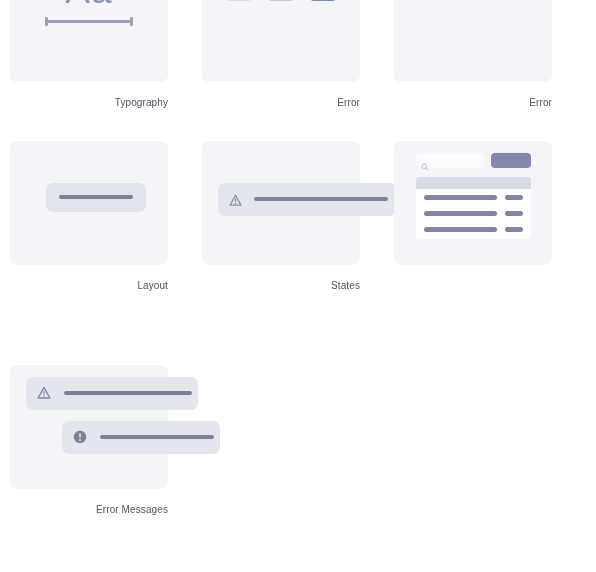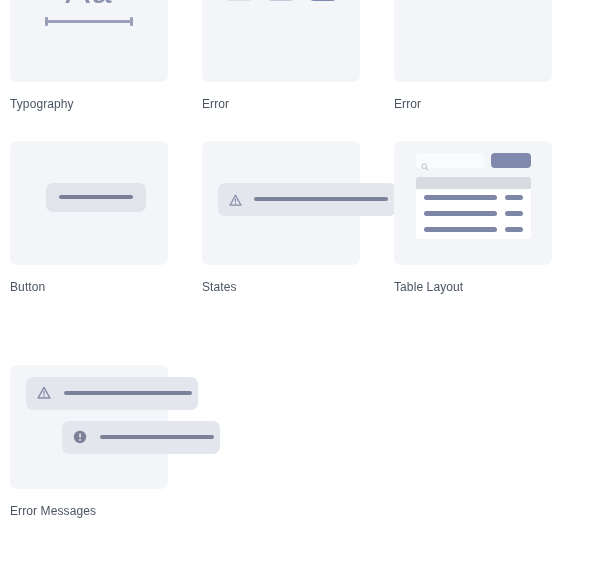--- a/index.html
+++ b/index.html
@@ -33,24 +33,25 @@
   }
   .thumb-inner {
     position: absolute;
     inset: 0;
     overflow: hidden;
     border-radius: 7px;
   }
   .thumb.bleed .thumb-inner { overflow: visible; }
   .label {
     margin-top: 15px;
-    font-size: 12px;
+    font-size: 10px;
     color: #4b5563;
     letter-spacing: .1px;
     white-space: nowrap;
+    text-align: right;
   }
 
   
   .typo-aa {
     position: absolute;
     left: 0; right: 0;
     top: 14px;
     text-align: center;
     font-size: 37px;
     font-weight: 400;
@@ -235,21 +236,21 @@
       </div>
       <div class="label">Error</div>
     </div>
 
     <div class="card">
       <div class="thumb">
         <div class="thumb-inner">
           <div class="btn-shape"></div>
         </div>
       </div>
-      <div class="label">Button</div>
+      <div class="label">Layout</div>
     </div>
 
 
     <div class="card">
       <div class="thumb bleed">
         <div class="thumb-inner">
           <div class="alert-bar">
             <span class="tri">
               <svg width="13" height="13" viewBox="0 0 13 13">
                   <path d="M6.5 1.3 L12 11.2 L1 11.2 Z" fill="none" stroke="#868da9" stroke-width="1.3" stroke-linejoin="round"></path>
@@ -286,21 +287,20 @@
                 <div class="wide"></div>
                 <div class="narrow"></div>
               </div>
             <div class="tbl-row">
                 <div class="wide"></div>
                 <div class="narrow"></div>
               </div>
           </div>
         </div>
       </div>
-      <div class="label">Table Layout</div>
     </div>
 
     <div class="card">
       <div class="thumb bleed">
         <div class="thumb-inner">
           <div class="err-bar one">
             <span class="gl">
               <svg width="14" height="14" viewBox="0 0 13 13">
                   <path d="M6.5 1.3 L12 11.2 L1 11.2 Z" fill="none" stroke="#868da9" stroke-width="1.3" stroke-linejoin="round"></path>
                   <rect x="5.9" y="4.6" width="1.2" height="3.4" rx="0.6" fill="#868da9"></rect>

